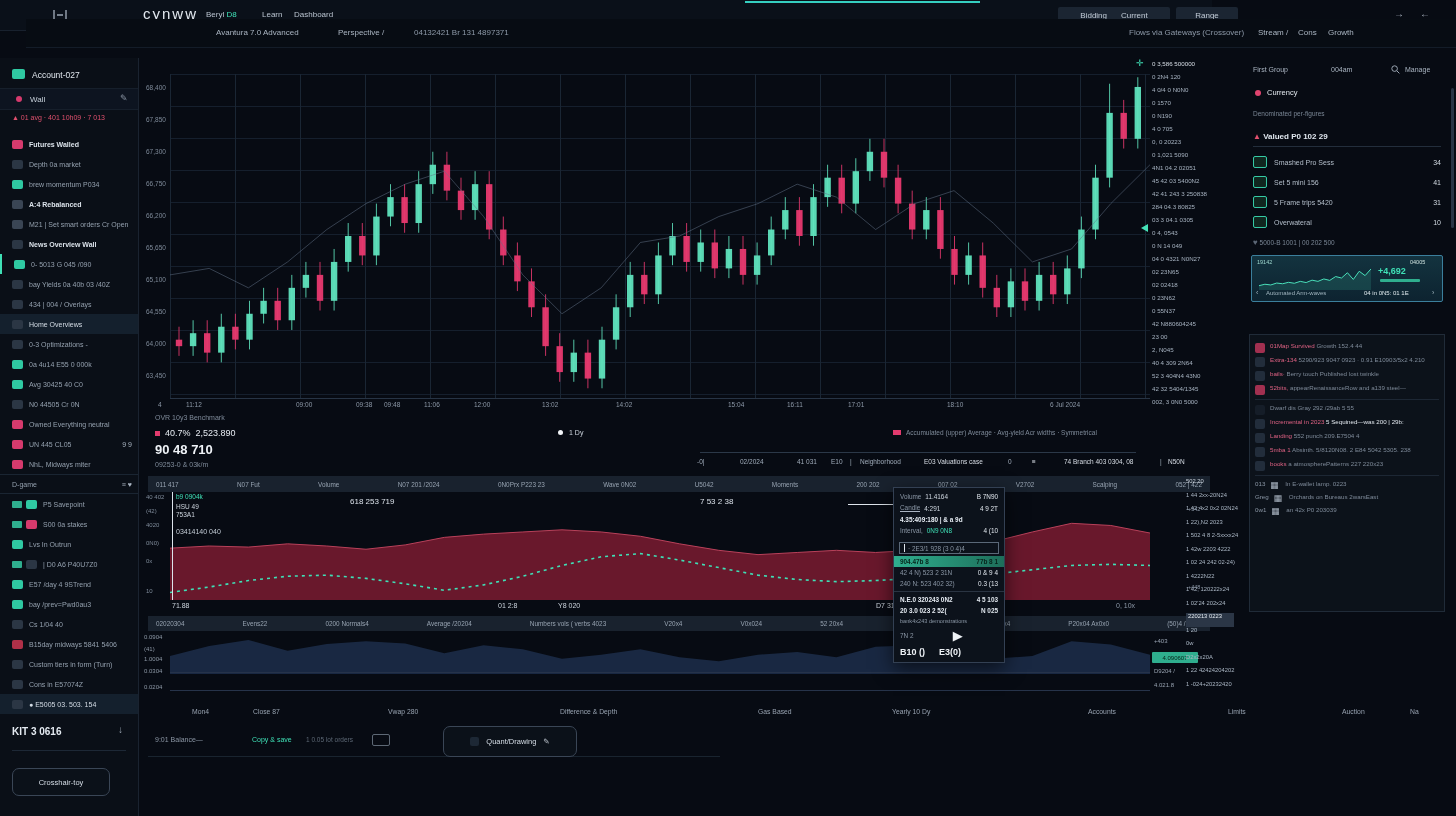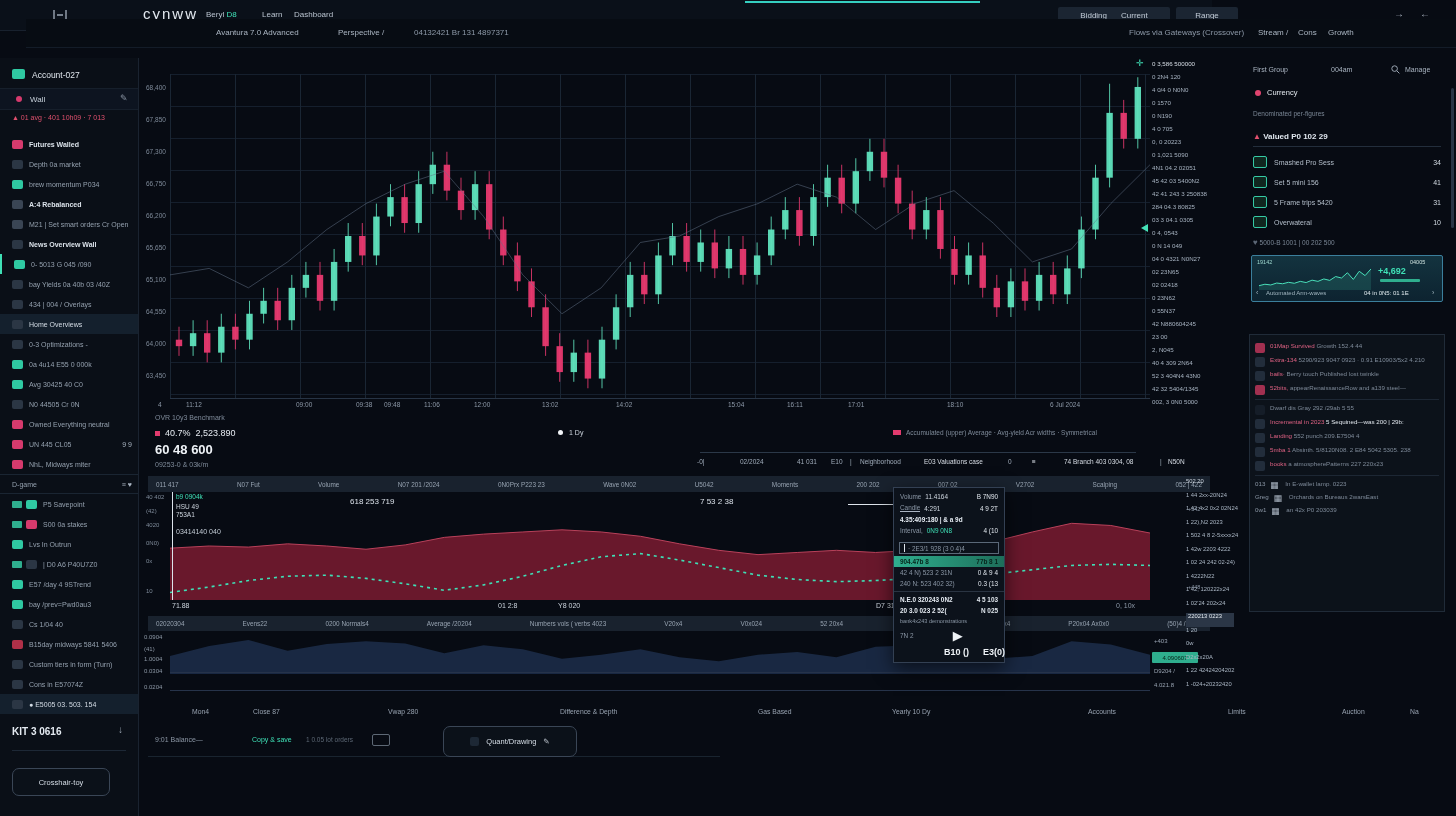--- a/index.html
+++ b/index.html
@@ -412,21 +412,21 @@
       <div class="ladder-row">002, 3 0N0 5000</div>
     </div>
   <div id="marker"></div>
   <div class="abs teal" style="left:1136px;top:58px;font-size:9px;">✛</div>
   <div class="abs" style="left:1451px;top:88px;width:3px;height:140px;background:#2a3545;border-radius:2px;"></div>
 
   <div class="abs mut" style="left:155px;top:414px;font-size:7px;">OVR 10y3 Benchmark</div>
   <div class="abs" style="left:155px;top:428px;font-size:9px;color:#e6ebf1;">
     <span style="display:inline-block;width:5px;height:5px;background:#e23b6e;margin-right:5px;"></span><span>40.7%</span>&nbsp;&nbsp;<span>2,523.890</span>
   </div>
-  <div class="abs" style="left:155px;top:442px;font-size:13px;font-weight:bold;color:#eef2f6;">60 48 600</div>
+  <div class="abs" style="left:155px;top:442px;font-size:13px;font-weight:bold;color:#eef2f6;">90 48 710</div>
   <div class="abs mut" style="left:155px;top:461px;font-size:7px;">09253-0 &amp; 03k/m</div>
   <div class="abs" style="left:558px;top:429px;font-size:7px;color:#cdd5de;"><span style="display:inline-block;width:5px;height:5px;border-radius:50%;background:#f2f5f8;margin-right:6px;"></span><span>1 Dy</span></div>
   <div class="abs mut" style="left:893px;top:429px;font-size:6.5px;">
     <span style="display:inline-block;width:8px;height:5px;background:#e23b6e;margin-right:5px;"></span><span>Accumulated (upper) Average · Avg-yield Acr widths · Symmetrical</span>
   </div>
   <div class="abs" style="left:700px;top:452px;width:436px;border-top:1px solid #2b3848;"></div>
   <div id="toolbar"></div>
 
   <div class="panel-head" style="top:476px;height:16px;" id="midtabs">
       <span>011 417</span>
@@ -537,21 +537,21 @@
       </div>
       <div class="pp-row">
         <span style="font-weight: bold; color: rgb(231, 237, 244);">20 3.0 023 2 52(</span>
         <span class="r" style="font-weight: bold;">N 025</span>
       </div>
       <div class="pp-row" style="font-size: 5.6px; color: rgb(138, 150, 165);">bank4x243 demonstrations</div>
       <div class="pp-row">
         <span class="l">7N 2</span>
         <span style="margin: 0px auto; font-size: 13px; color: rgb(238, 242, 246);">▶</span>
       </div>
-      <div class="pp-row" style="font-size: 9px; font-weight: bold; color: rgb(238, 242, 246); gap: 14px; margin-left: 44px;">
+      <div class="pp-row" style="font-size: 9px; font-weight: bold; color: rgb(238, 242, 246); gap: 14px;">
         <span>B10 ()</span>
         <span>E3(0)</span>
       </div>
     </div>
 
   <div class="abs" style="left:1186px;top:478px;width:48px;" id="sidelist">
       <div class="sl-row" style="color: rgb(207, 215, 224);">502  20</div>
       <div class="sl-row">1 44 2xx-20N24</div>
       <div class="sl-row">1 42 4x2 0x2 02N24</div>
       <div class="sl-row">1 22),N2 2023</div>

